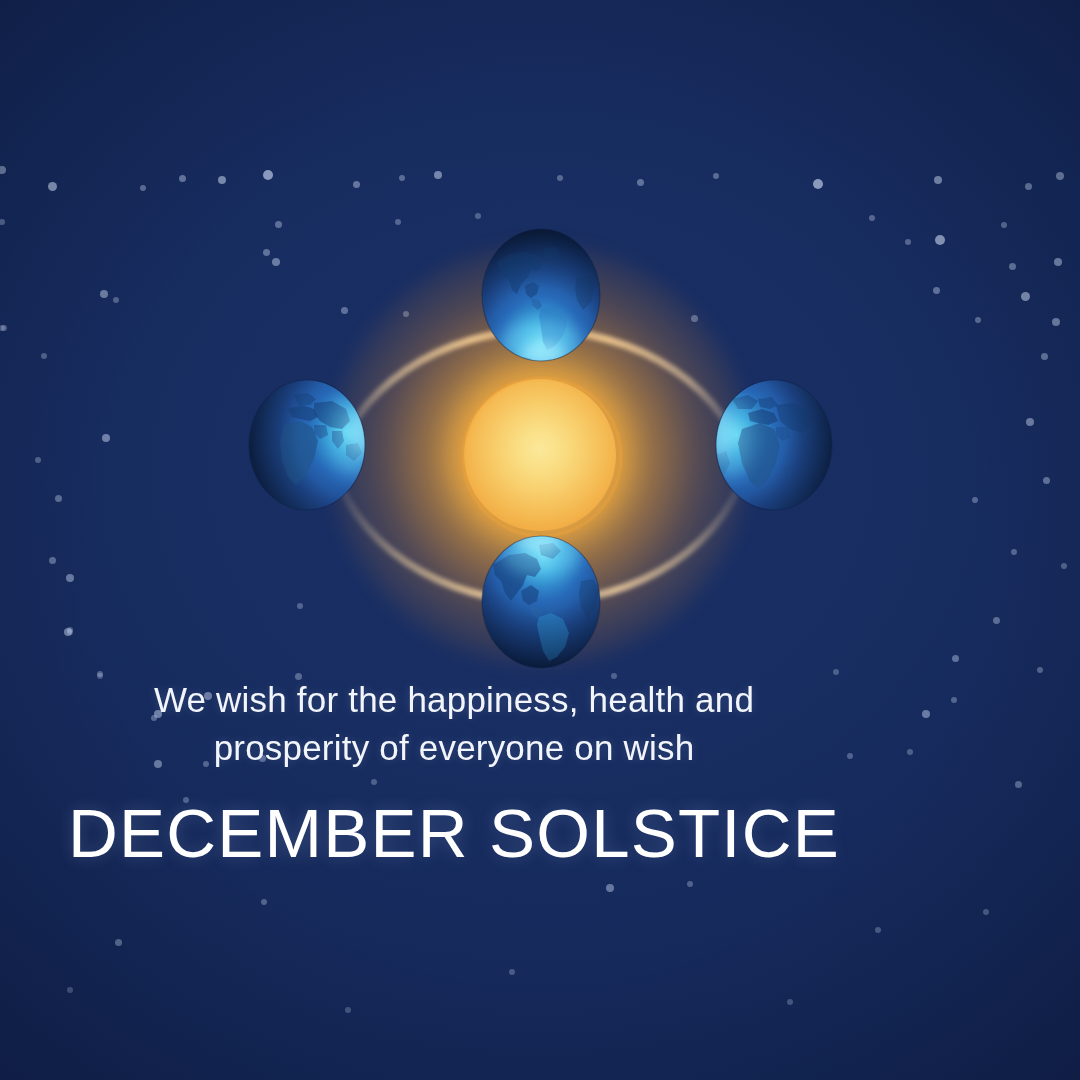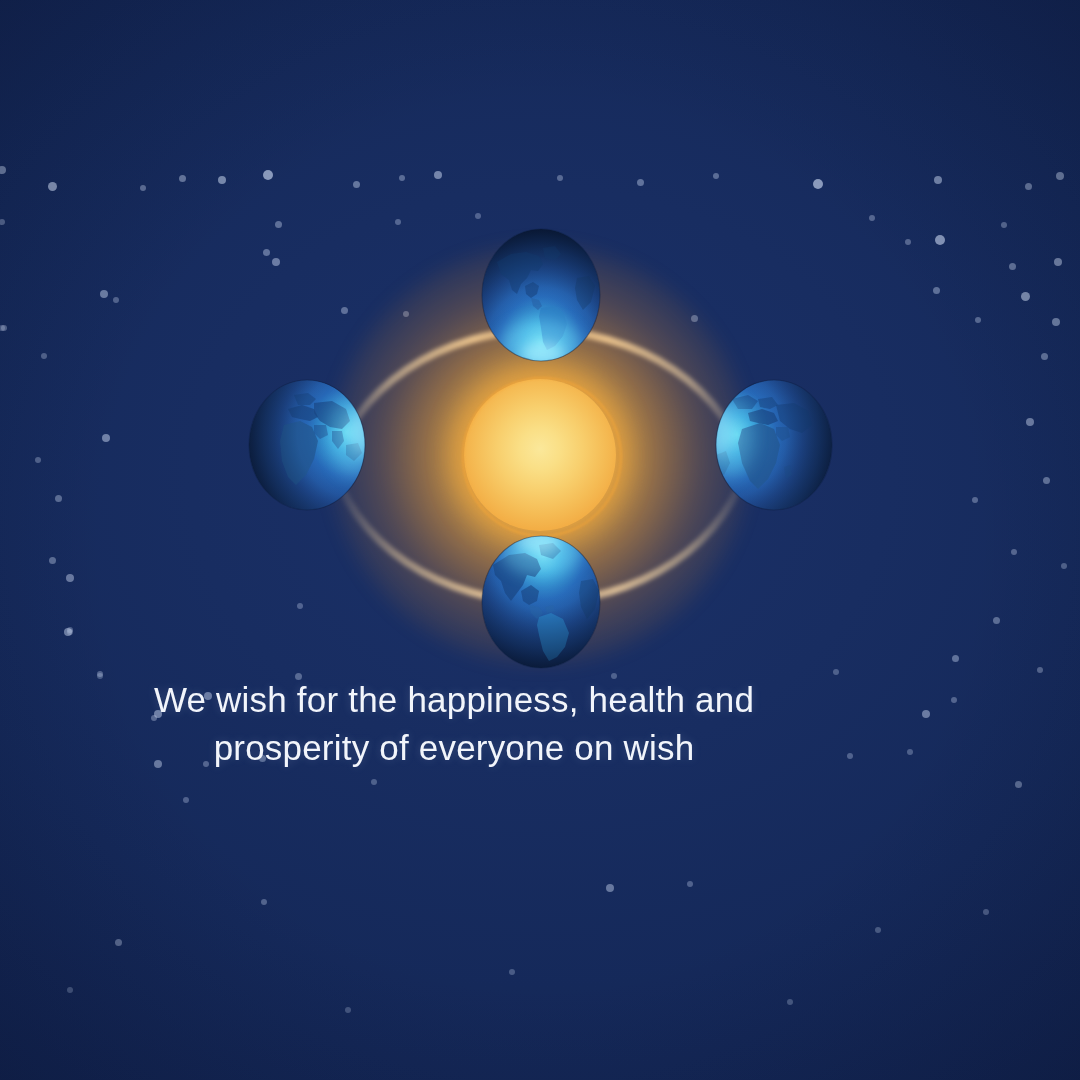--- a/index.html
+++ b/index.html
@@ -457,15 +457,16 @@
       </g>
       <ellipse cx="60" cy="67" rx="59" ry="66" fill="none" stroke="#0d1f42" stroke-opacity="0.45" stroke-width="1.2"></ellipse>
     </svg>
   </div>
 
   <div class="sky-vignette"></div>
 
   <div class="text-block">
     <div class="wish-line">We wish for the happiness, health and</div>
     <div class="wish-line">prosperity of everyone on wish</div>
+    <div class="headline">DECEMBER SOLSTICE</div>
   </div>
 
 </div>
 
 </body></html>

